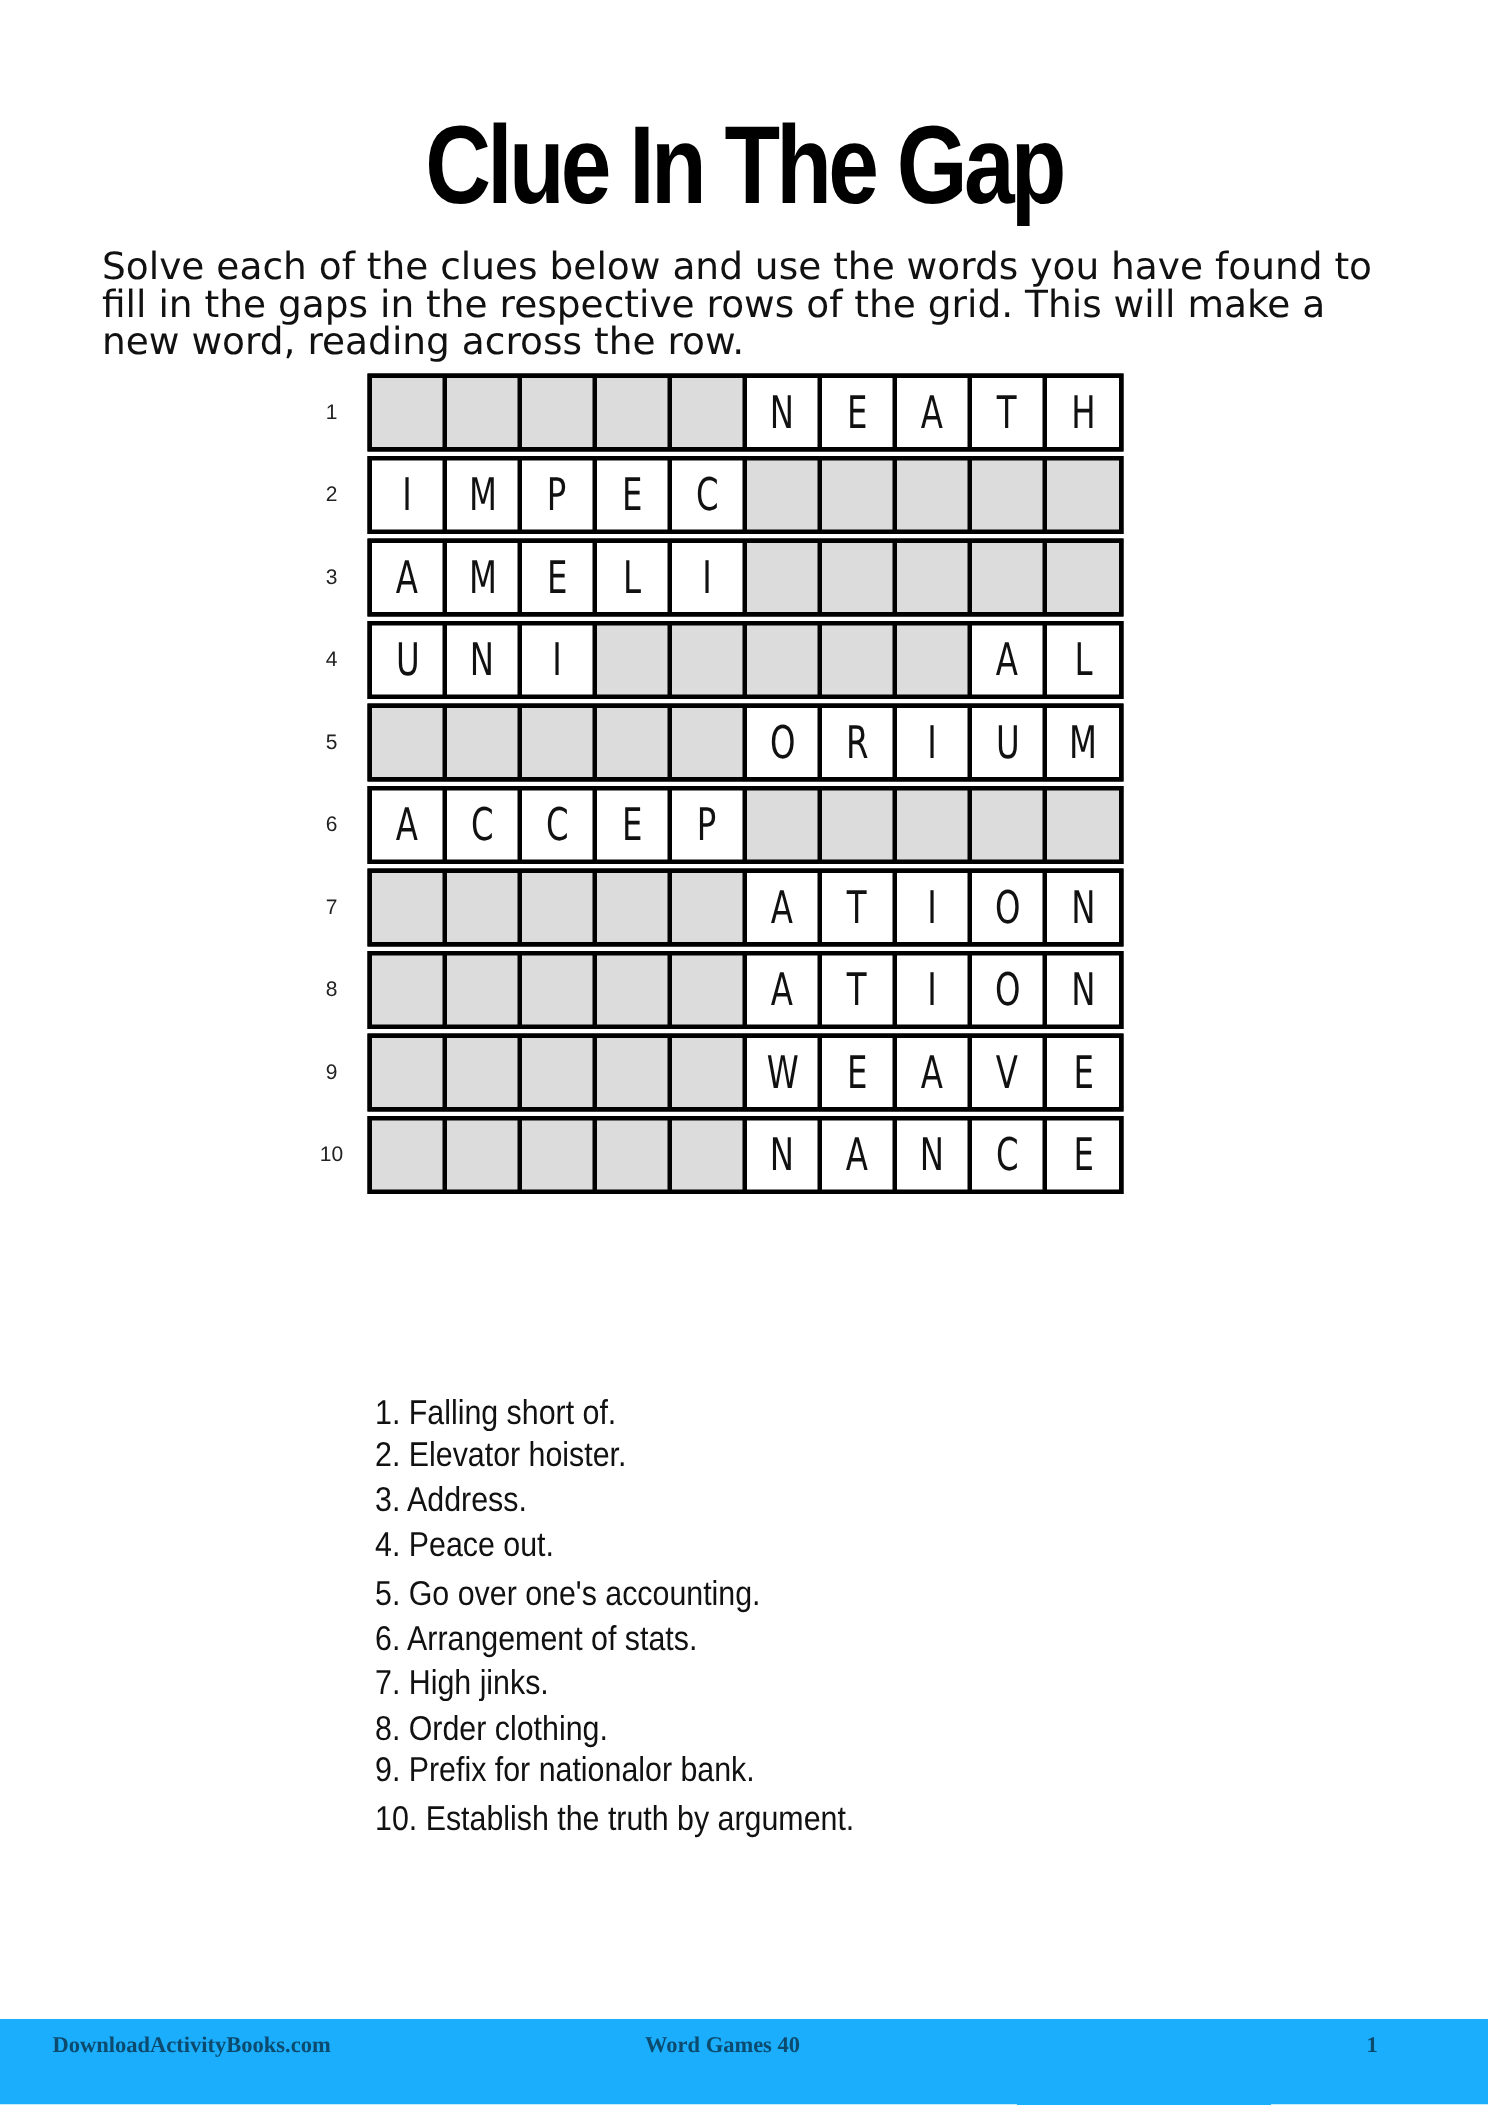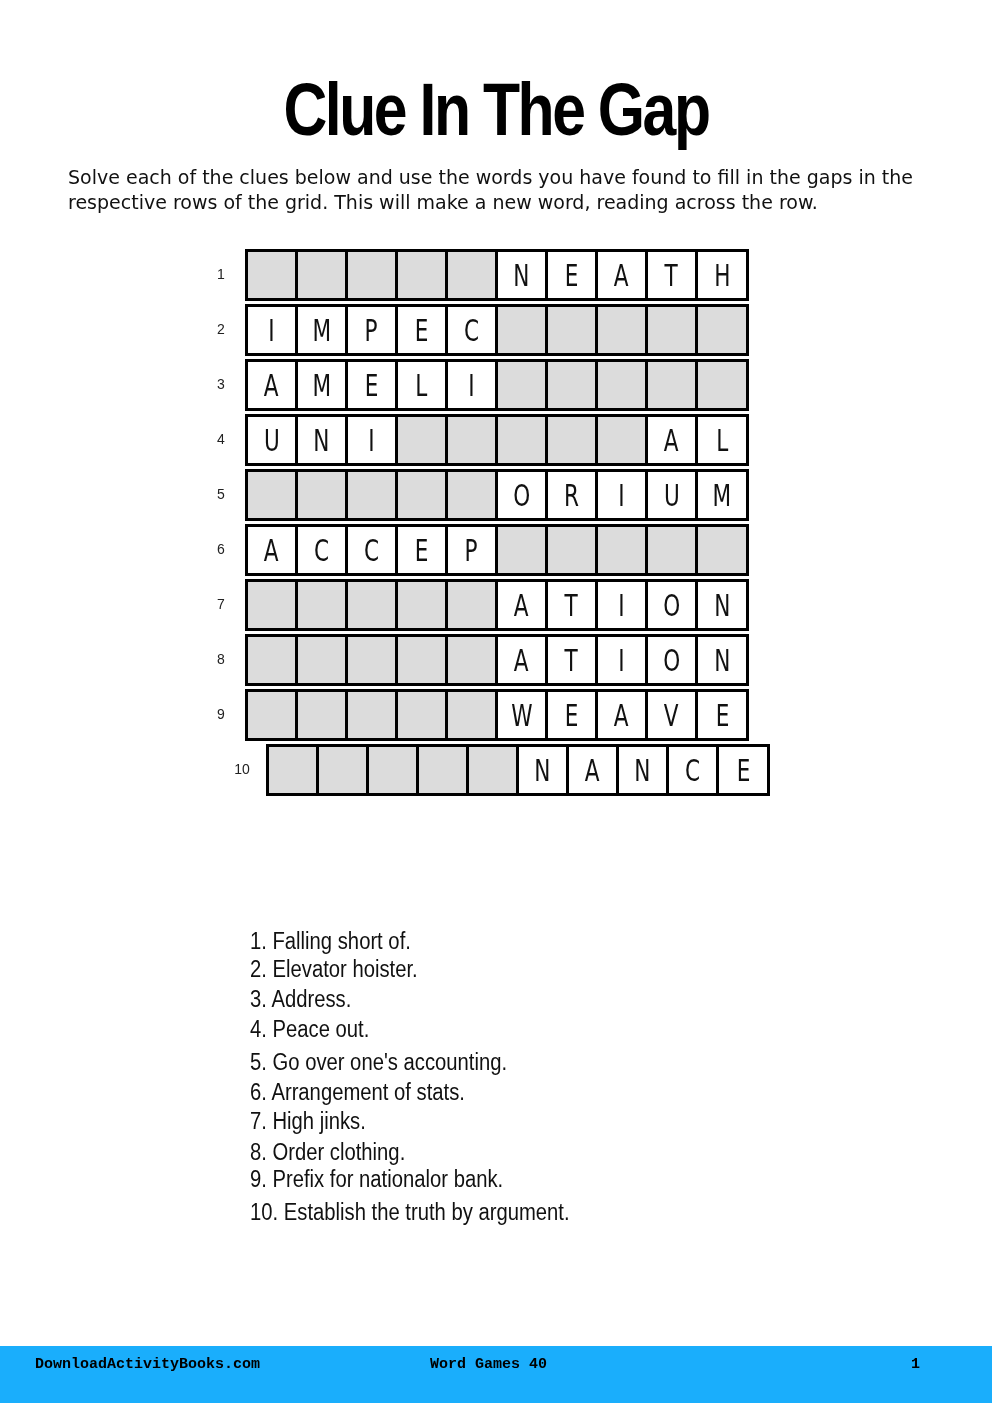--- a/index.html
+++ b/index.html
@@ -9,21 +9,21 @@
       overflow: hidden;
     }
     .title {
       position: absolute; left: 0; width: 992px; top: 62px; text-align: center;
       font-family: "Liberation Sans", sans-serif; font-weight: bold;
       font-size: 74px; letter-spacing: -3px; line-height: 96px; color: #000;
       transform: scaleX(0.82); transform-origin: center;
     }
     .instructions {
       position: absolute; left: 68px; top: 165px; width: 870px;
-      font-family: "DejaVu Sans", sans-serif; font-size: 19px; line-height: 25px; color: #111;
+      font-family: "DejaVu Sans", sans-serif; font-size: 25px; line-height: 25px; color: #111;
     }
     .grid { position: absolute; left: 206px; top: 249px; }
     .row { position: absolute; left: 0; height: 50px; width: 545px; }
     .row-num {
       position: absolute; left: 0; width: 30px; top: 0; height: 50px; line-height: 50px;
       text-align: center; font-family: "Liberation Sans Narrow", "Liberation Sans", sans-serif;
       font-size: 14px; color: #222;
     }
     .cells {
       position: absolute; left: 39px; top: 0; height: 46px; width: 498px;
@@ -40,22 +40,22 @@
     .cell span { display: inline-block; transform: scaleX(0.72); font-weight: normal; }
     .clues {
       position: absolute; left: 250px; top: 928px; width: 500px;
       font-family: "Liberation Sans", sans-serif; font-size: 23px; color: #111;
     }
     .clue { position: absolute; left: 0; white-space: nowrap; transform: scaleX(0.88); transform-origin: left center; }
     .footer {
       position: absolute; left: 0; top: 1346px; width: 992px; height: 57px; background: #1aaefc;
     }
     .footer span {
-      position: absolute; top: 10px; font-family: Liberation Mono, monospace; font-weight: bold;
-      font-size: 15px; color: #000000;
+      position: absolute; top: 10px; font-family: Liberation Serif, serif; font-weight: bold;
+      font-size: 15px; color: #0c4a6e;
     }
     .f-site { left: 35px; }
     .f-book { left: 430px; }
     .f-page { left: 911px; }
   </style>
 </head>
 <body>
 
 <div class="title">Clue In The Gap</div>
 <div class="instructions">Solve each of the clues below and use the words you have found to fill in the gaps in the respective rows of the grid. This will make a new word, reading across the row.</div>
@@ -369,21 +369,21 @@
           <span>A</span>
         </div>
         <div class="cell">
           <span>V</span>
         </div>
         <div class="cell">
           <span>E</span>
         </div>
       </div>
     </div>
-    <div class="row" style="top: 495px; margin-left: 21px;">
+    <div class="row" style="top: 495px;">
       <div class="row-num">10</div>
       <div class="cells">
         <div class="cell shaded">
           <span></span>
         </div>
         <div class="cell shaded">
           <span></span>
         </div>
         <div class="cell shaded">
           <span></span>

